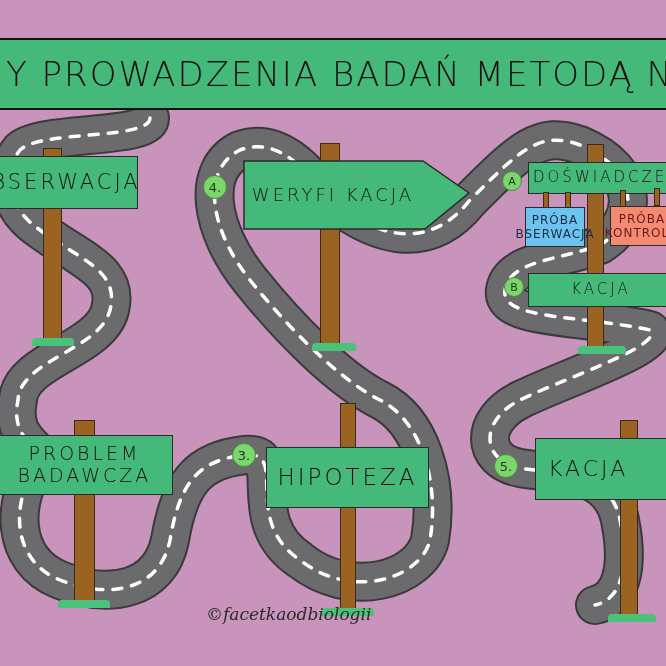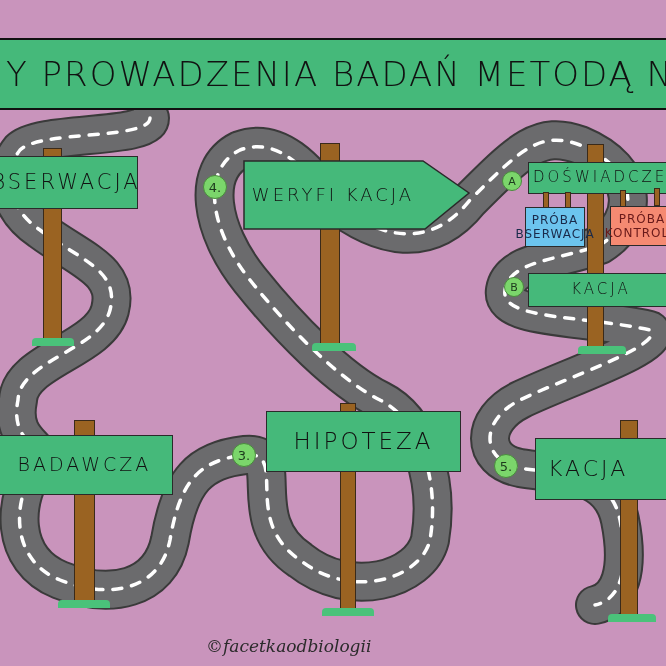--- a/index.html
+++ b/index.html
@@ -15,21 +15,21 @@
            border:1px solid #4a8a3e; box-sizing:border-box; display:flex; align-items:center; justify-content:center;
            font-size:13px; color:#1d3a1d; font-family:"DejaVu Sans", sans-serif; }
   .tag { position:absolute; border:1px solid #2a2a2a; box-sizing:border-box; display:flex; align-items:center;
          justify-content:center; text-align:center; font-size:12px; line-height:1.2; letter-spacing:1px; color:#1a2a4a; }
   .peg { position:absolute; width:6px; height:18px; background:#9a6322; border:1px solid #3a2a1a; box-sizing:border-box; }
   #banner { position:absolute; left:-10px; top:38px; width:690px; height:72px; background:#45b97a;
             border-top:2.5px solid #111; border-bottom:2.5px solid #111; box-sizing:border-box;
             display:flex; align-items:center; font-size:34px; letter-spacing:2px; color:#111; white-space:nowrap;
             font-family:"DejaVu Sans", sans-serif; font-weight:300; }
   #banner span { margin-left:16px; }
-  #credit { position:absolute; left:206px; top:636px; font-family:"DejaVu Serif", serif; font-style:italic;
+  #credit { position:absolute; left:206px; top:604px; font-family:"DejaVu Serif", serif; font-style:italic;
             font-size:17px; color:#2a2a2a; }
 </style>
 </head>
 <body>
 
 <svg id="scene" viewBox="0 0 666 666">
   <g fill="none" stroke-linecap="round" stroke-linejoin="round">
 
     <g stroke="#3a3a3a" stroke-width="40">
       <path id="r1" d="M150,118 C150,140 40,130 20,150 C0,175 10,210 40,230 C80,260 120,270 110,310 C100,350 20,360 18,400 C10,440 40,445 40,460 C10,500 10,560 60,580 C110,600 160,590 170,540 C180,480 200,460 245,455 C290,450 240,520 300,560 C350,600 420,580 430,540 C440,480 420,420 380,400 C340,380 290,330 250,280 C210,230 200,170 240,150 C280,135 310,175 330,200 C380,240 430,250 470,200 C520,150 540,130 580,145 C640,170 640,220 600,245 C560,260 510,260 505,290 C500,320 580,315 650,330 C666,345 560,380 520,400 C480,420 480,460 520,468 C560,475 610,470 620,520 C630,570 620,600 595,605"></path>
@@ -49,26 +49,27 @@
 
 <div class="post" style="left:43px;top:148px;width:19px;height:195px;"></div>
 <div class="grass" style="left:32px;top:338px;width:42px;"></div>
 <div class="sign" style="left:-6px;top:156px;width:144px;height:53px;font-size:21px;">
   <span>BSERWACJA</span>
 </div>
 
 <div class="post" style="left:74px;top:420px;width:21px;height:185px;"></div>
 <div class="grass" style="left:58px;top:600px;width:52px;"></div>
 <div class="sign" style="left:-4px;top:435px;width:177px;height:60px;font-size:19px;flex-direction:column;">
+  <span>PROBLEM</span>
   <span>BADAWCZA</span>
 </div>
 
 <div class="post" style="left:340px;top:403px;width:16px;height:210px;"></div>
 <div class="grass" style="left:322px;top:608px;width:52px;"></div>
-<div class="sign" style="left:266px;top:411px;width:195px;height:61px;font-size:23px;">
+<div class="sign" style="left:266px;top:447px;width:163px;height:61px;font-size:23px;">
   <span>HIPOTEZA</span>
 </div>
 <div class="badge" style="left:232px;top:443px;">
   <span>3.</span>
 </div>
 
 <div class="post" style="left:320px;top:143px;width:20px;height:205px;"></div>
 <div class="grass" style="left:312px;top:343px;width:44px;"></div>
 <svg style="position:absolute;left:243px;top:160px;" width="228" height="70" viewBox="0 0 228 70">
   <polygon points="1,1 180,1 226,33 182,69 1,69" fill="#45b97a" stroke="#2a2a2a" stroke-width="1.5"></polygon>

